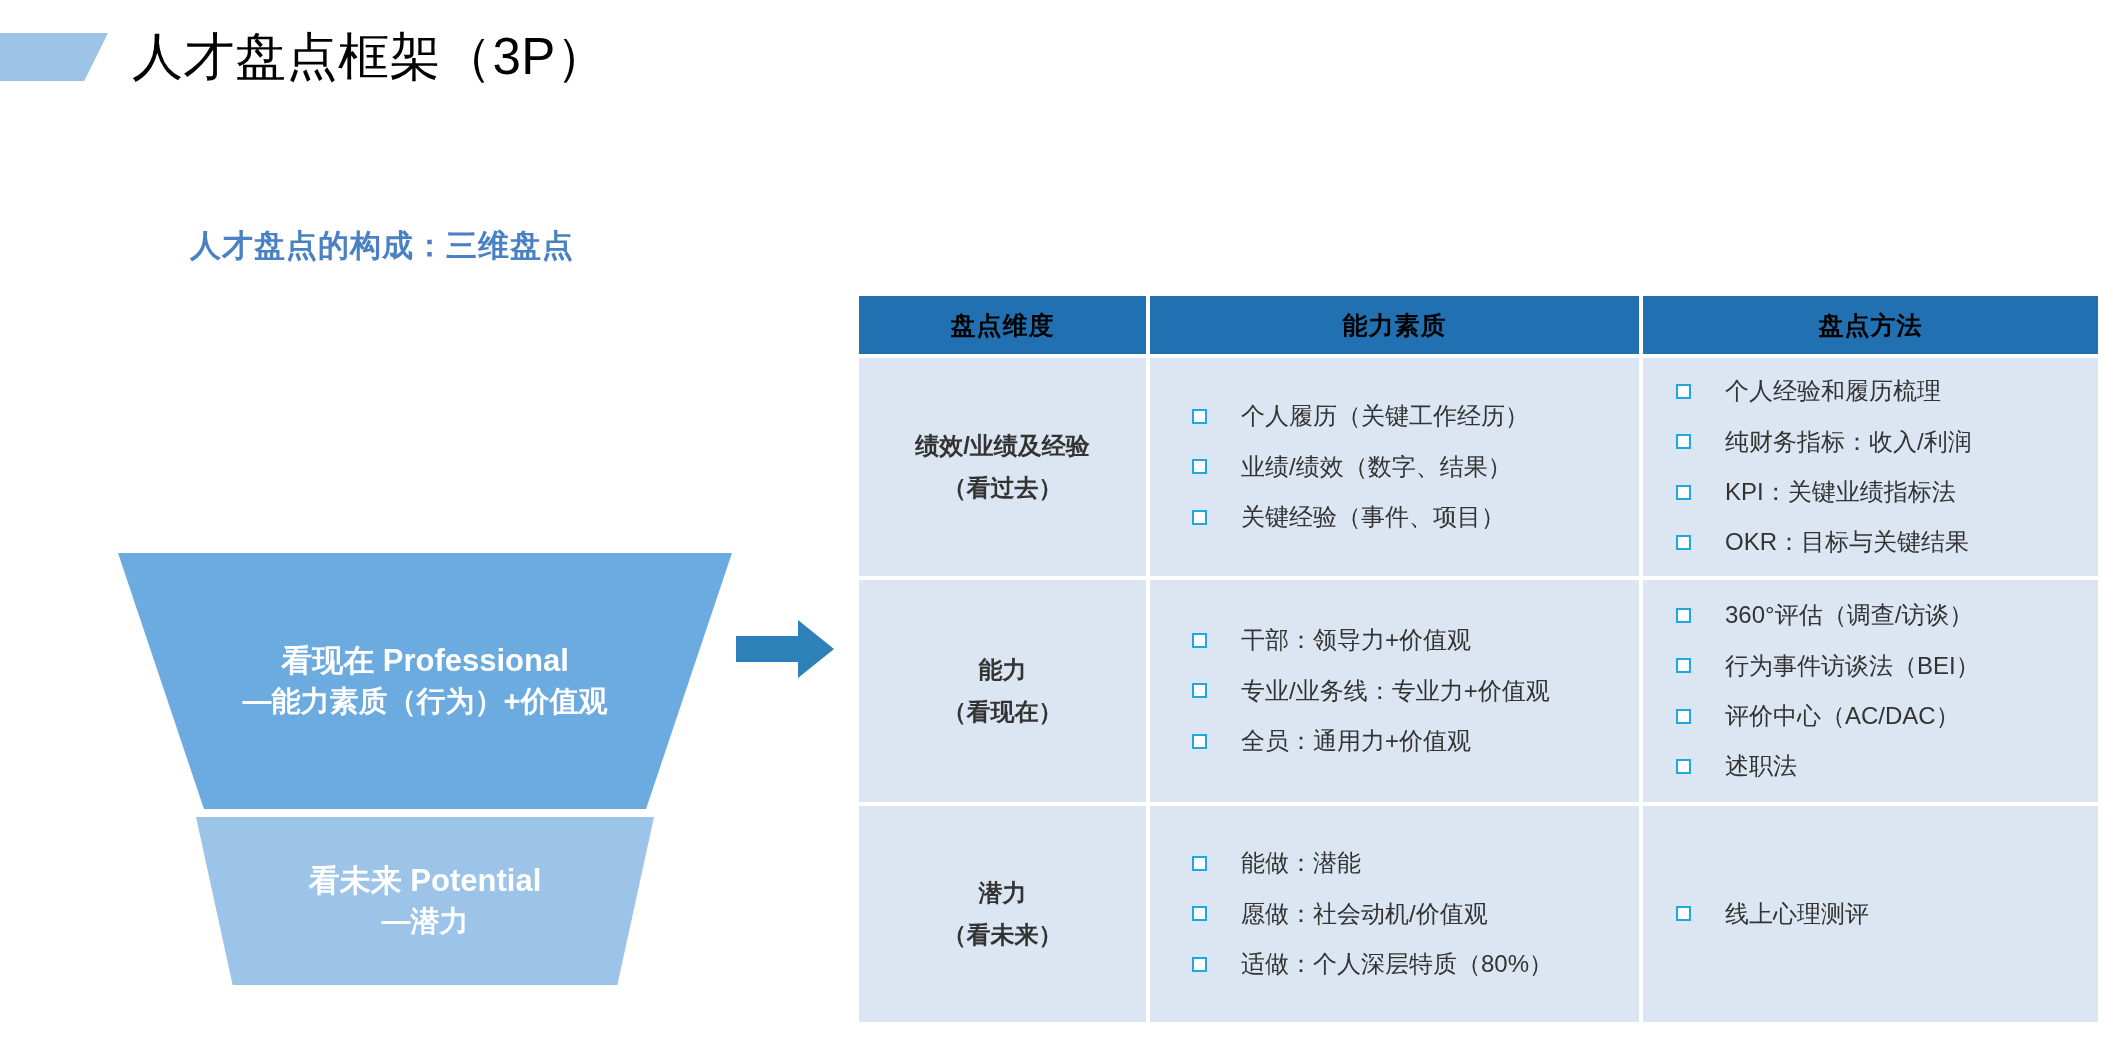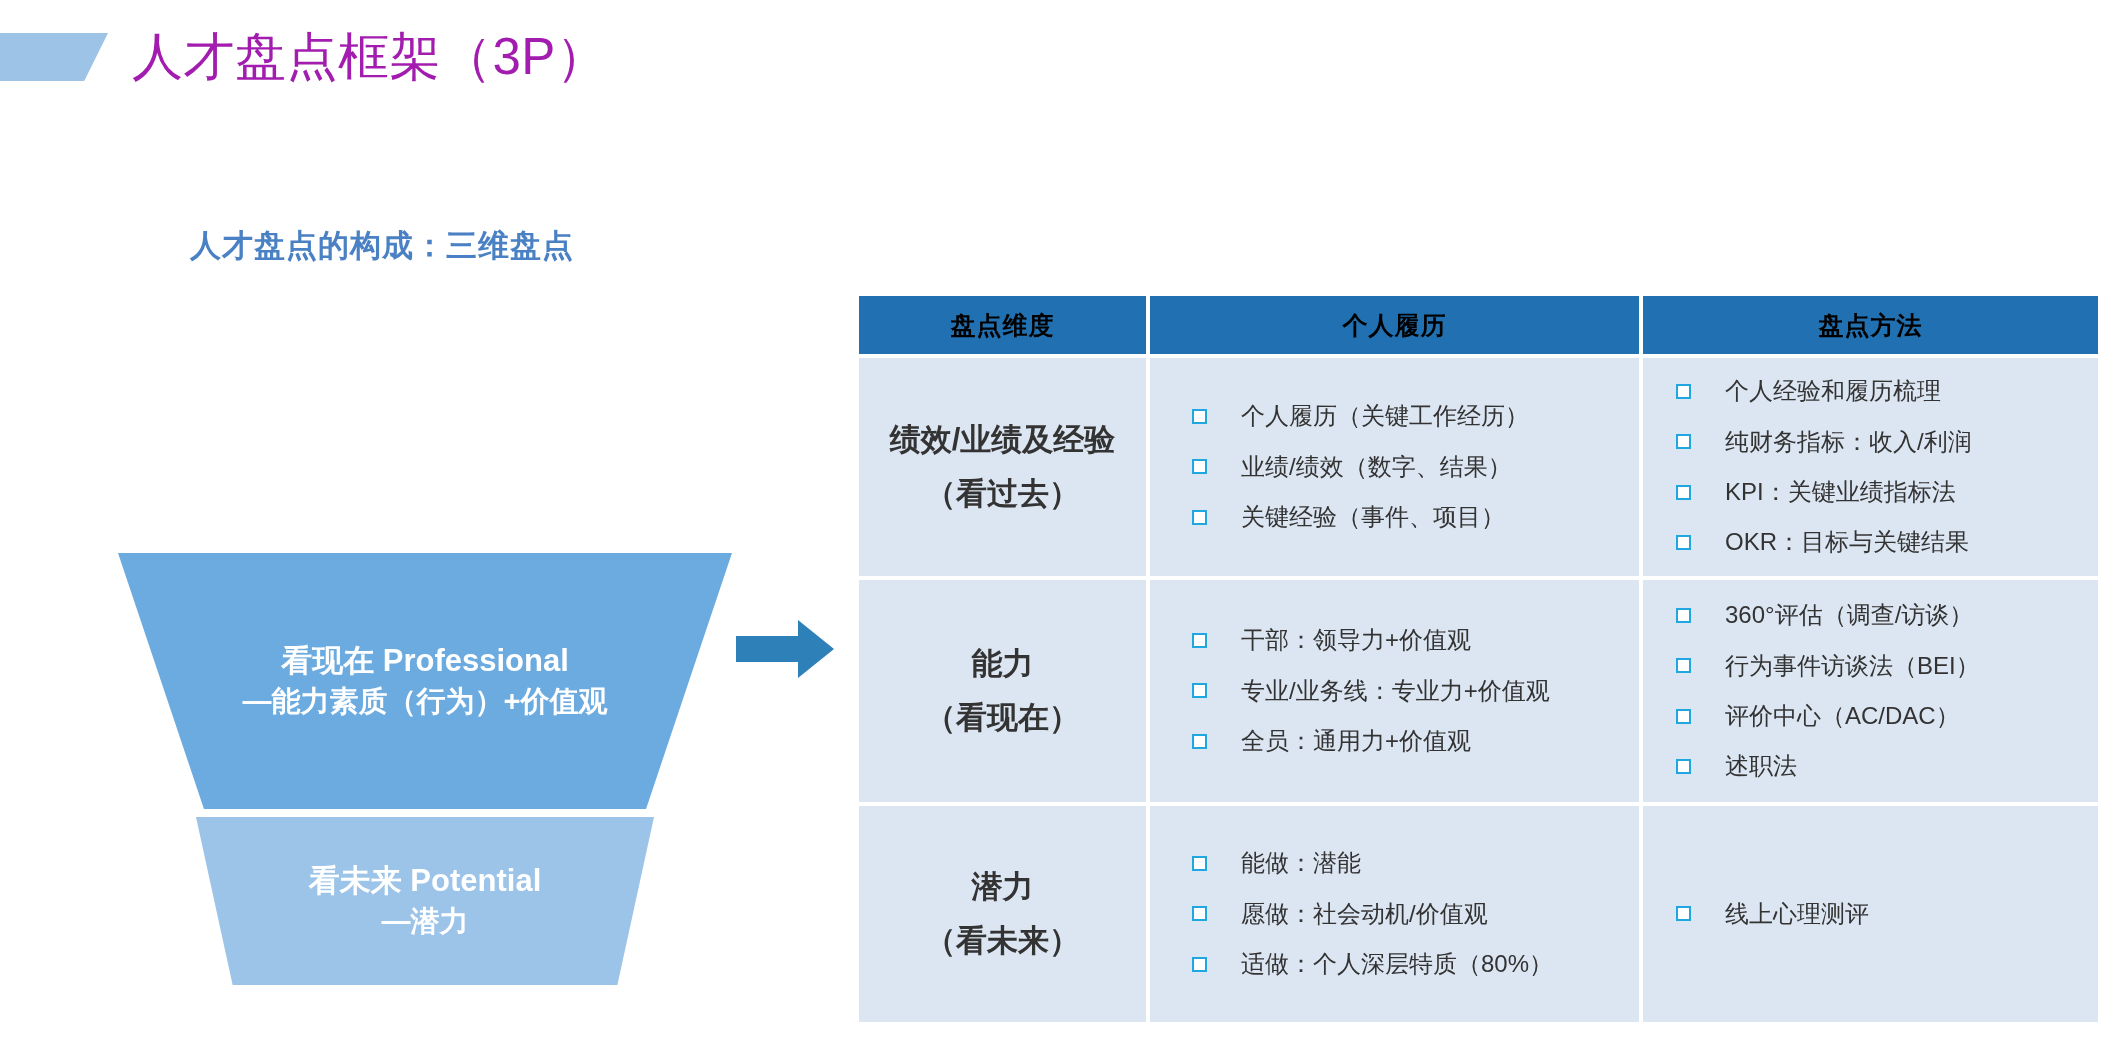--- a/index.html
+++ b/index.html
@@ -28,21 +28,21 @@
   #title-marker {
     width: 108px;
     height: 48px;
     background: #9dc3e6;
     clip-path: polygon(0 0, 100% 0, 78% 100%, 0 100%);
     margin-left: 0px;
   }
   #page-title {
     font-size: 51px;
     font-weight: 400;
-    color: #a21caf;
+    color: #000000;
     margin-left: 24px;
     letter-spacing: 0.5px;
     white-space: nowrap;
   }
 
   
   #subtitle {
     position: absolute;
     left: 190px;
     top: 225px;
@@ -141,21 +141,21 @@
     padding: 0;
   }
   #inventory-table td {
     background: #dce6f2;
     color: #333333;
     vertical-align: middle;
     padding: 0;
   }
   td.dim-cell {
     text-align: center;
-    font-size: 31px;
+    font-size: 24px;
     font-weight: bold;
     line-height: 1.75;
     color: #333333;
     margin-top: 16px;
   }
   .row-1 td { height: 218px; }
   .row-2 td { height: 222px; }
   .row-3 td { height: 216px; }
 
   ul.bullets {
@@ -212,21 +212,21 @@
 
 <table id="inventory-table">
   <colgroup>
     <col class="c1">
       <col class="c2">
       <col class="c3">
   </colgroup>
   <thead>
     <tr>
       <th>盘点维度</th>
-      <th>个人履历</th>
+      <th>能力素质</th>
       <th>盘点方法</th>
     </tr>
   </thead>
   <tbody>
 
     <tr class="row-1">
       <td class="dim-cell">
         <div>绩效/业绩及经验</div>
         <div>（看过去）</div>
       </td>

